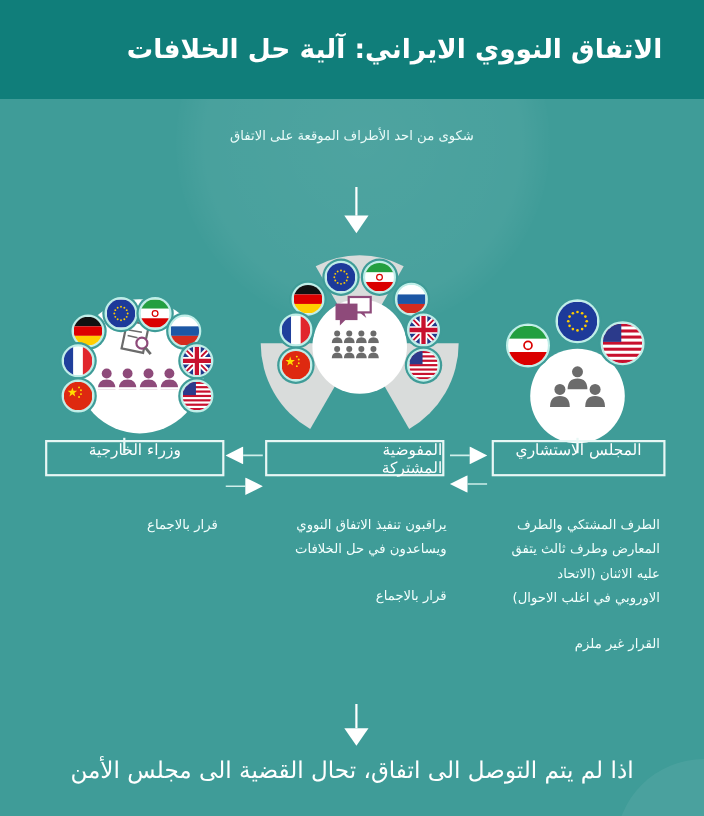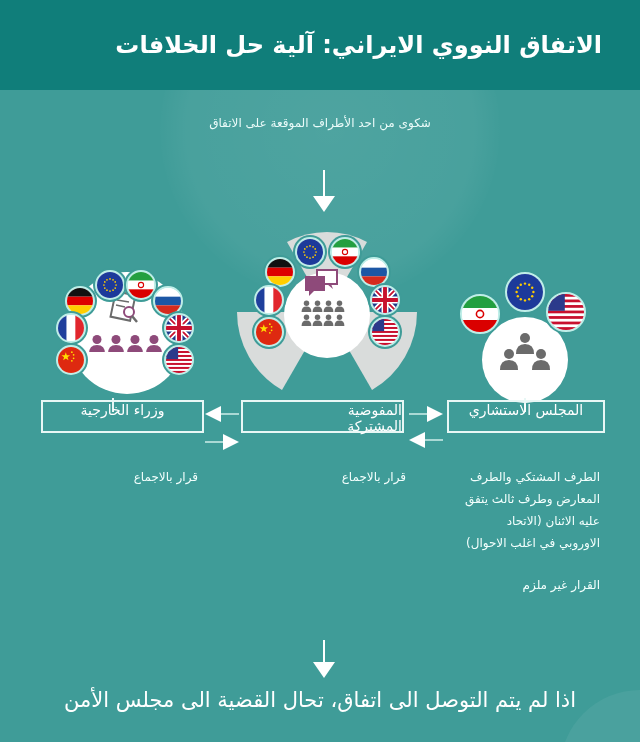--- a/index.html
+++ b/index.html
@@ -304,20 +304,21 @@
   <polygon points="0,8 16,0 16,16" fill="#fff"></polygon>
     <line x1="16" y1="8" x2="34" y2="8" stroke="#cfeeea" stroke-width="1.5"></line>
 </svg>
 
 <div class="desc" style="left:462px; top:466px; width:138px;">
   <p>الطرف المشتكي والطرف المعارض وطرف ثالث يتفق عليه الاثنان (الاتحاد الاوروبي في اغلب الاحوال)</p>
   <p>القرار غير ملزم</p>
 </div>
 
 <div class="desc" style="left:238px; top:466px; width:168px;">
+  <p>يراقبون تنفيذ الاتفاق النووي ويساعدون في حل الخلافات</p>
   <p>قرار بالاجماع</p>
 </div>
 
 <div class="desc" style="left:30px; top:466px; width:168px;">
   <p>قرار بالاجماع</p>
 </div>
 
 <div class="arrow-down" style="left:312px; top:640px;">
   <div class="shaft" style="height:22px;"></div>
   <div class="head"></div>

